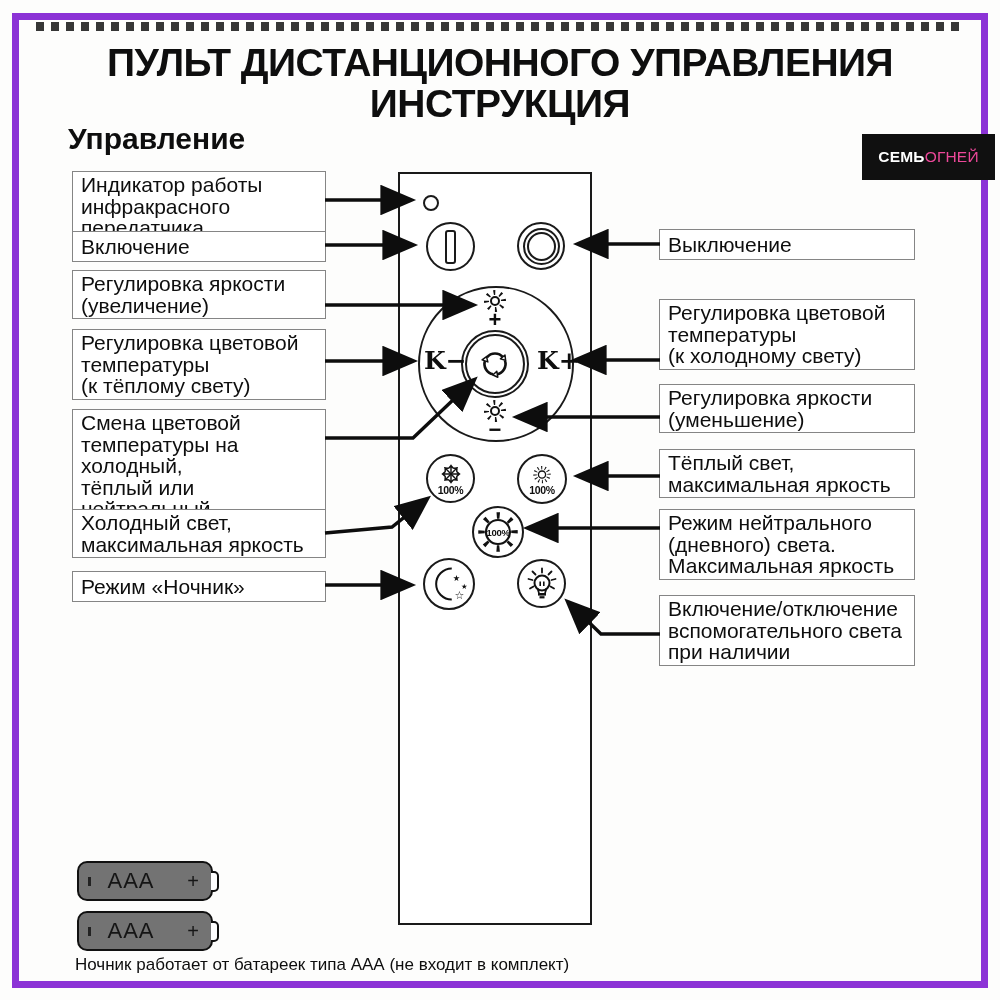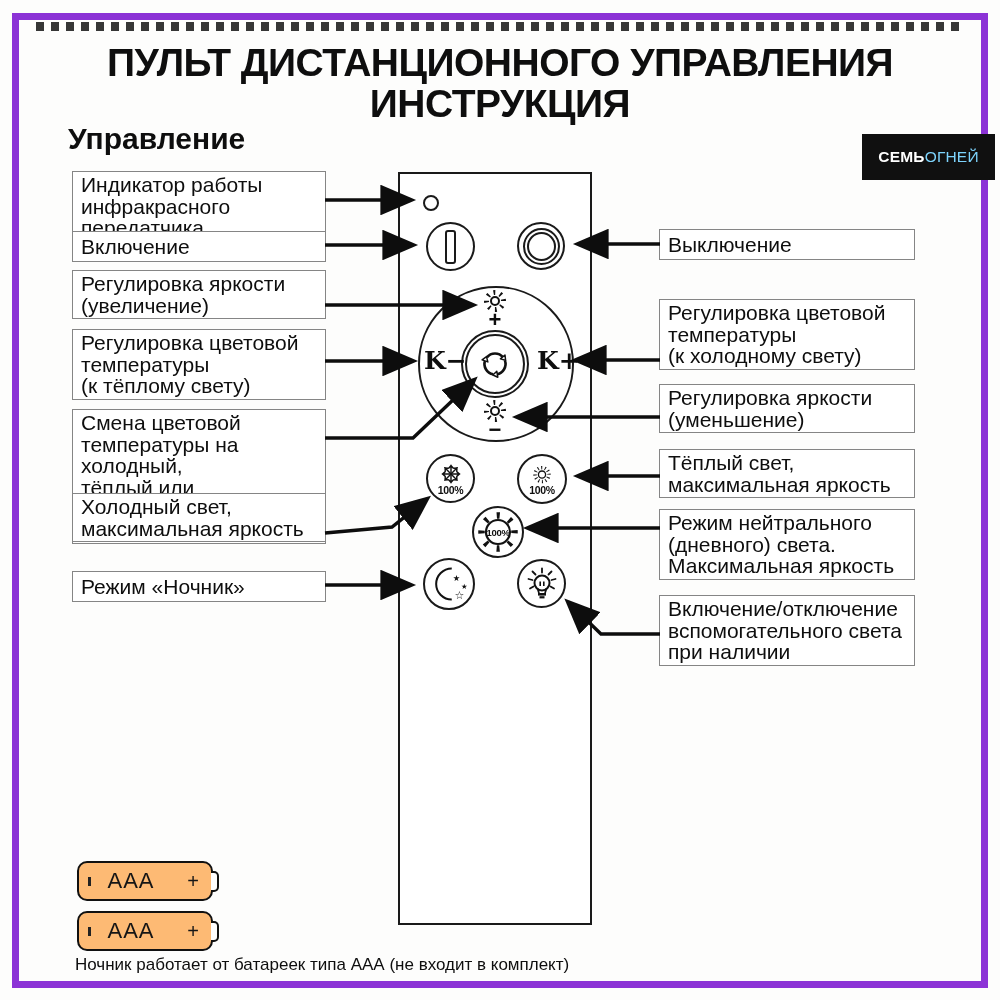--- a/index.html
+++ b/index.html
@@ -10,41 +10,41 @@
          border:7px solid #8c33d6;pointer-events:none;}
   
   .artifact{position:absolute;left:36px;top:22px;width:925px;height:9px;opacity:.88;
             background:repeating-linear-gradient(90deg,#1b1b1b 0 8px,transparent 8px 15px);}
   .title{position:absolute;left:0;top:42px;width:1000px;text-align:center;
          font-size:39px;line-height:41px;font-weight:bold;letter-spacing:-.5px;}
   .heading{position:absolute;left:68px;top:122px;font-size:30px;font-weight:bold;}
   .logo{position:absolute;left:862px;top:134px;width:133px;height:46px;background:#101010;
         display:flex;align-items:center;justify-content:center;font-size:15.5px;letter-spacing:.2px;}
   .logo .b{color:#ffffff;font-weight:bold;}
-  .logo .l{color:#7dd3fc;font-weight:500;text-align:right;}
+  .logo .l{color:#ec4899;font-weight:500;text-align:right;}
   
   .callout{position:absolute;border:1px solid #858585;background:#fff;padding:2px 8px;
            font-size:21px;line-height:21.5px;white-space:pre-line;}
   .cl{left:72px;width:236px;}
   .cr{left:659px;width:238px;}
   .pad1{padding-top:4px;padding-bottom:3px;}
   
   .remote{position:absolute;left:398px;top:172px;width:190px;height:749px;
           border:2px solid #1a1a1a;background:#fff;}
   .circ{position:absolute;border:2px solid #1a1a1a;border-radius:50%;background:#fff;
         display:flex;align-items:center;justify-content:center;}
   .ring{border:2px solid #1a1a1a;border-radius:50%;display:flex;align-items:center;justify-content:center;}
   .btncol{flex-direction:column;}
   .pct{font-size:10.5px;font-weight:bold;letter-spacing:-.3px;margin-top:-2px;}
   .klabel{position:absolute;font-family:"DejaVu Serif",serif;font-weight:bold;font-size:25px;}
   .pm{position:absolute;width:24px;text-align:center;font-size:22px;font-weight:bold;line-height:18px;}
   .icon{display:block;}
   
   .battery{position:absolute;width:132px;height:36px;border:2.5px solid #111;border-radius:10px;
-           background:#fdba74;display:flex;align-items:center;}
+           background:#737373;display:flex;align-items:center;}
   .battery .tick{width:2.5px;height:9px;background:#222;margin-left:9px;}
   .battery .cell-label{font-size:22px;letter-spacing:1px;margin-left:17px;color:#151515;}
   .battery .plus{margin-left:auto;margin-right:12px;font-size:20px;color:#151515;}
   .battery .bump{position:absolute;right:-8px;top:8px;width:6px;height:17px;
                  border:2.5px solid #111;border-left:none;border-radius:0 5px 5px 0;background:#fff;}
   .footer{position:absolute;left:75px;top:955px;font-size:17px;}
   svg{display:block;}
 </style>
 </head>
 <body>
@@ -69,21 +69,21 @@
   <div class="callout cl pad1" style="top:231px">Включение</div>
   <div class="callout cl" style="top:270px">Регулировка яркости
 (увеличение)</div>
   <div class="callout cl" style="top:329px">Регулировка цветовой
 температуры
 (к тёплому свету)</div>
   <div class="callout cl" style="top:409px">Смена цветовой
 температуры на холодный,
 тёплый или нейтральный
 (дневной) свет</div>
-  <div class="callout cl" style="top:493px">Холодный свет,
+  <div class="callout cl" style="top:509px">Холодный свет,
 максимальная яркость</div>
   <div class="callout cl pad1" style="top:571px">Режим «Ночник»</div>
 
   <div class="callout cr pad1" style="top:229px">Выключение</div>
   <div class="callout cr" style="top:299px">Регулировка цветовой
 температуры
 (к холодному свету)</div>
   <div class="callout cr" style="top:384px">Регулировка яркости
 (уменьшение)</div>
   <div class="callout cr" style="top:449px">Тёплый свет,

